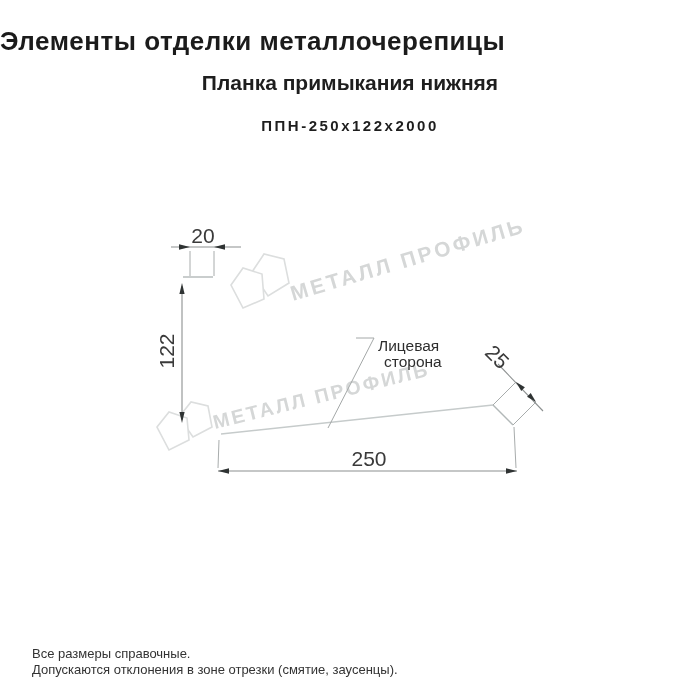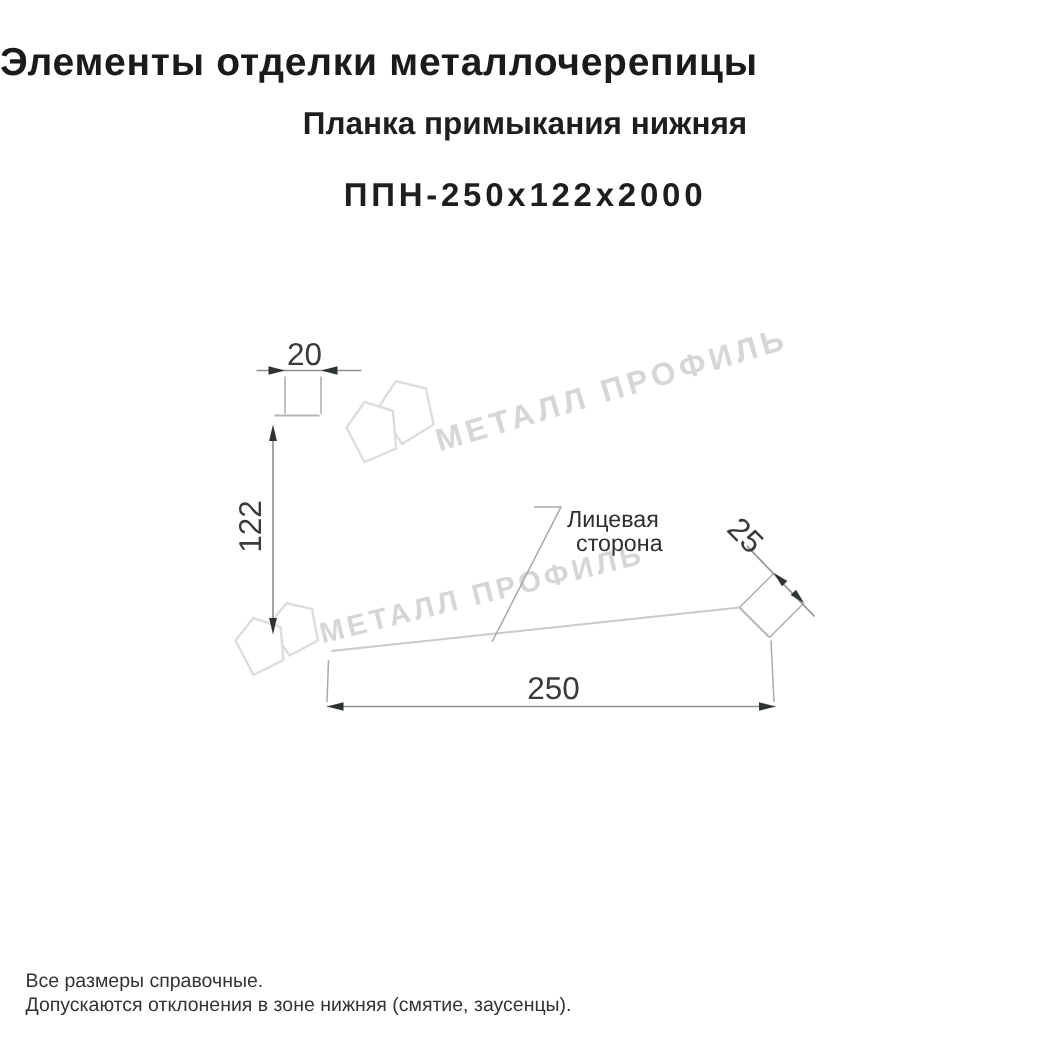--- a/index.html
+++ b/index.html
@@ -11,25 +11,25 @@
   .page-title{
     position:absolute;top:26px;left:0;width:700px;
     font-size:26px;font-weight:bold;color:#1b1b1b;letter-spacing:0.5px;
   }
   .product-name{
     position:absolute;top:71px;left:0;width:700px;text-align:center;
     font-size:21px;font-weight:bold;color:#1e1e1e;
   }
   .product-code{
     position:absolute;top:117px;left:0;width:700px;text-align:center;
-    font-size:22px;font-weight:bold;color:#1e1e1e;letter-spacing:2.5px;
+    font-size:15px;font-weight:bold;color:#1e1e1e;letter-spacing:2.5px;
   }
   .drawing-svg{position:absolute;top:0;left:0;}
   .footnotes{
-    position:absolute;left:17px;top:646px;
+    position:absolute;left:32px;top:646px;
     font-size:13px;color:#333333;line-height:16px;
   }
   svg text{font-family:"Liberation Sans","DejaVu Sans",sans-serif;}
   .dim-text{fill:#3a3a3a;font-size:21px;}
   .dim-line{stroke:#8c9090;stroke-width:1.1;fill:none;}
   .ext-line{stroke:#a8acac;stroke-width:1;fill:none;}
   .arrow{fill:#2f3333;stroke:none;}
   .profile{stroke:#b2b8b8;stroke-width:1.4;fill:none;}
   .profile-light{stroke:#c6cbcb;stroke-width:1.3;fill:none;}
   .wm-shape{fill:#ffffff;stroke:#dcdede;stroke-width:1.6;}
@@ -97,14 +97,14 @@
 
   <g>
     <polyline class="leader" points="328,428 374,338 356,338"></polyline>
     <text class="label-text" x="378" y="351">Лицевая</text>
     <text class="label-text" x="384" y="367">сторона</text>
   </g>
 </svg>
 
 <div class="footnotes">
   <div>Все размеры справочные.</div>
-  <div>Допускаются отклонения в зоне нижняя (смятие, заусенцы).</div>
+  <div>Допускаются отклонения в зоне отрезки (смятие, заусенцы).</div>
 </div>
 
 </body></html>

